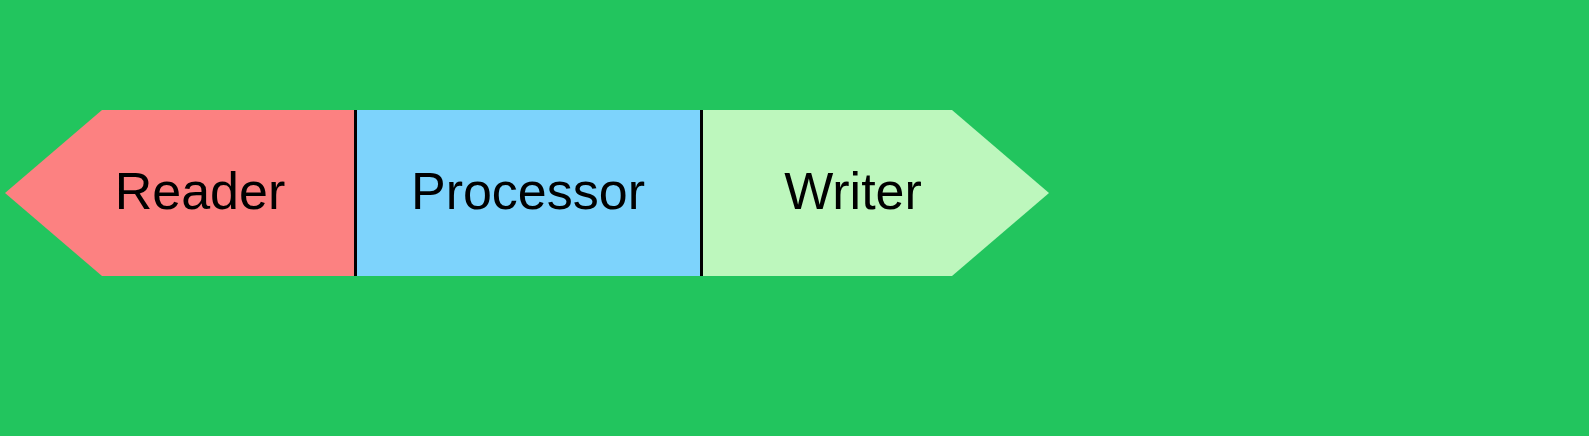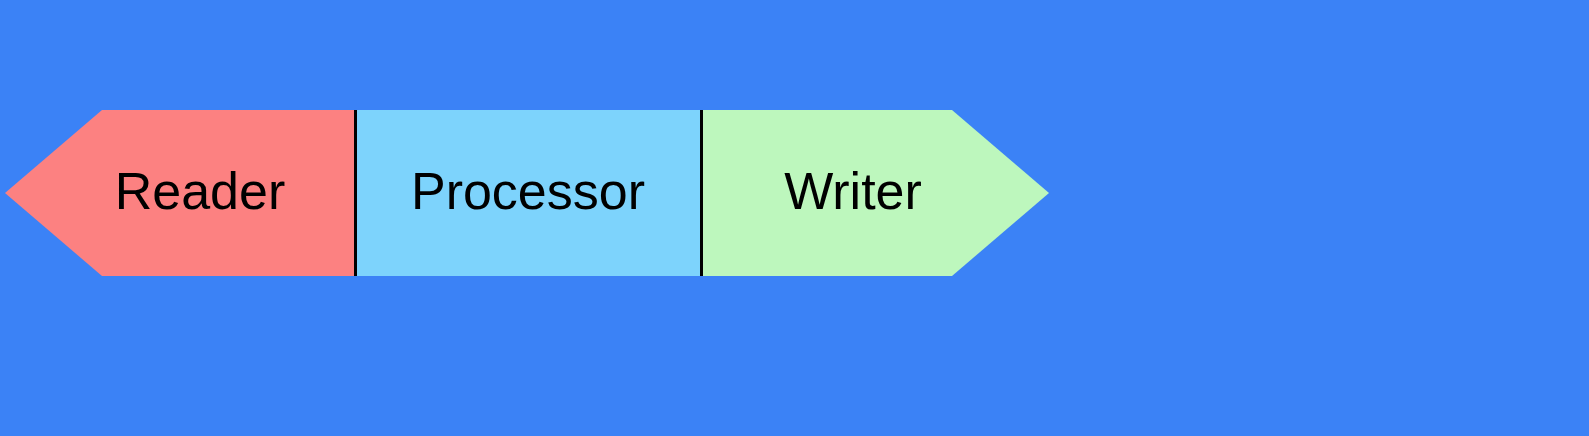--- a/index.html
+++ b/index.html
@@ -11,21 +11,21 @@
   body {
     width: 1589px;
     height: 436px;
     overflow: hidden;
     font-family: "Liberation Sans", sans-serif;
   }
   #canvas {
     position: relative;
     width: 1589px;
     height: 436px;
-    background: #3b82f6;
+    background: #22c55e;
   }
   #pipeline-svg {
     position: absolute;
     left: 0;
     top: 0;
     width: 1589px;
     height: 436px;
     display: block;
   }
   .stage-label {

